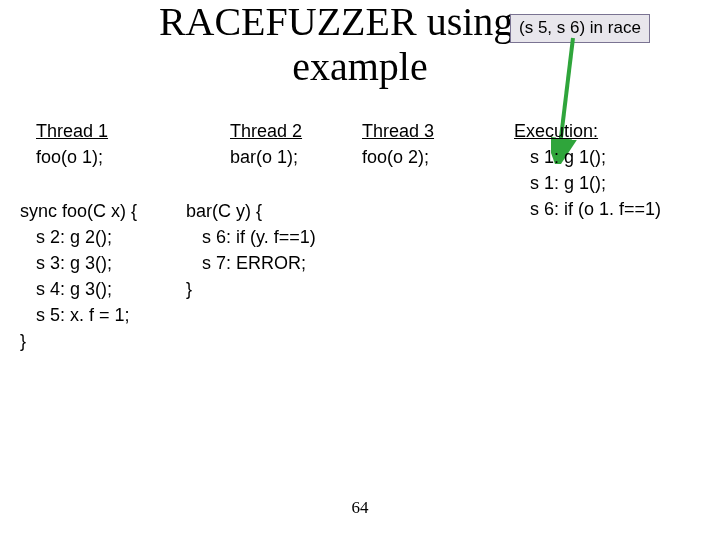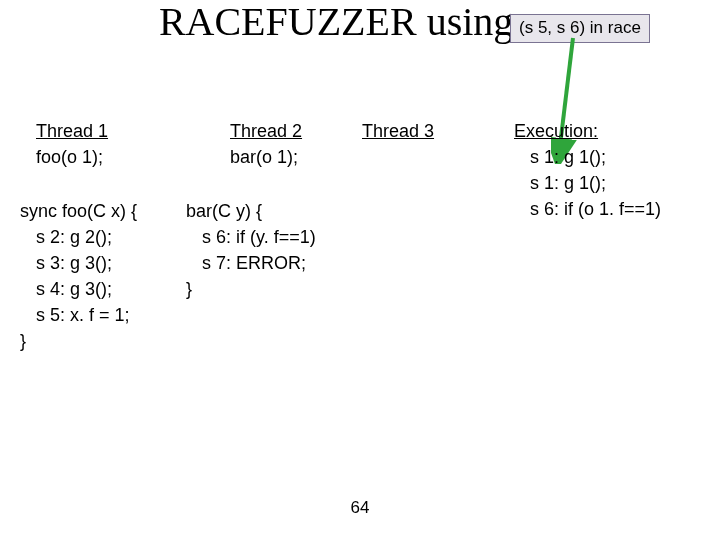--- a/index.html
+++ b/index.html
@@ -19,29 +19,30 @@
   }
   .col { position: absolute; font-family: Verdana, sans-serif; font-size: 18px; line-height: 1.45; }
   .col .hd { text-decoration: underline; margin-bottom: 0px; }
   .indent { padding-left: 16px; }
   .c1 { top: 118px; left: 36px; width: 150px; }
   .c2 { top: 118px; left: 186px; width: 190px; margin-left: 44px; }
   .c3 { top: 118px; left: 362px; width: 130px; }
   .c4 { top: 118px; left: 514px; width: 200px; }
   .blk1 { top: 198px; left: 20px; width: 140px; }
   .blk2 { top: 198px; left: 186px; width: 200px; }
-  .pagenum { position: absolute; bottom: 22px; left: 0; width: 720px; text-align: center; font-size: 17px; font-family: Liberation Sans, sans-serif; }
+  .pagenum { position: absolute; bottom: 22px; left: 0; width: 720px; text-align: center; font-size: 17px; font-family: Liberation Serif, serif; }
 </style>
 </head>
 <body>
 
 <div class="slide">
 
   <div class="title">
     <span>RACEFUZZER using an</span><br>
+    <span>example</span>
   </div>
 
   <div class="badge">(s 5, s 6) in race</div>
 
   <svg class="arrow" viewBox="0 0 40 130">
     <defs>
       <marker id="ah" markerWidth="8" markerHeight="8" refX="4" refY="4" orient="auto">
         <path d="M0,0 L8,4 L0,8 Z" fill="#2fa53b"></path>
       </marker>
     </defs>
@@ -51,20 +52,21 @@
   <div class="col c1">
     <div class="hd">Thread 1</div>
     <div>foo(o 1);</div>
   </div>
   <div class="col c2">
     <div class="hd">Thread 2</div>
     <div>bar(o 1);</div>
   </div>
   <div class="col c3">
     <div class="hd">Thread 3</div>
+    <div>foo(o 2);</div>
   </div>
   <div class="col c4">
     <div class="hd">Execution:</div>
     <div class="indent">s 1:  g 1();</div>
     <div class="indent">s 1:  g 1();</div>
     <div class="indent">s 6:  if (o 1. f==1)</div>
   </div>
 
   <div class="col blk1">
     <div>sync foo(C x) {</div>

